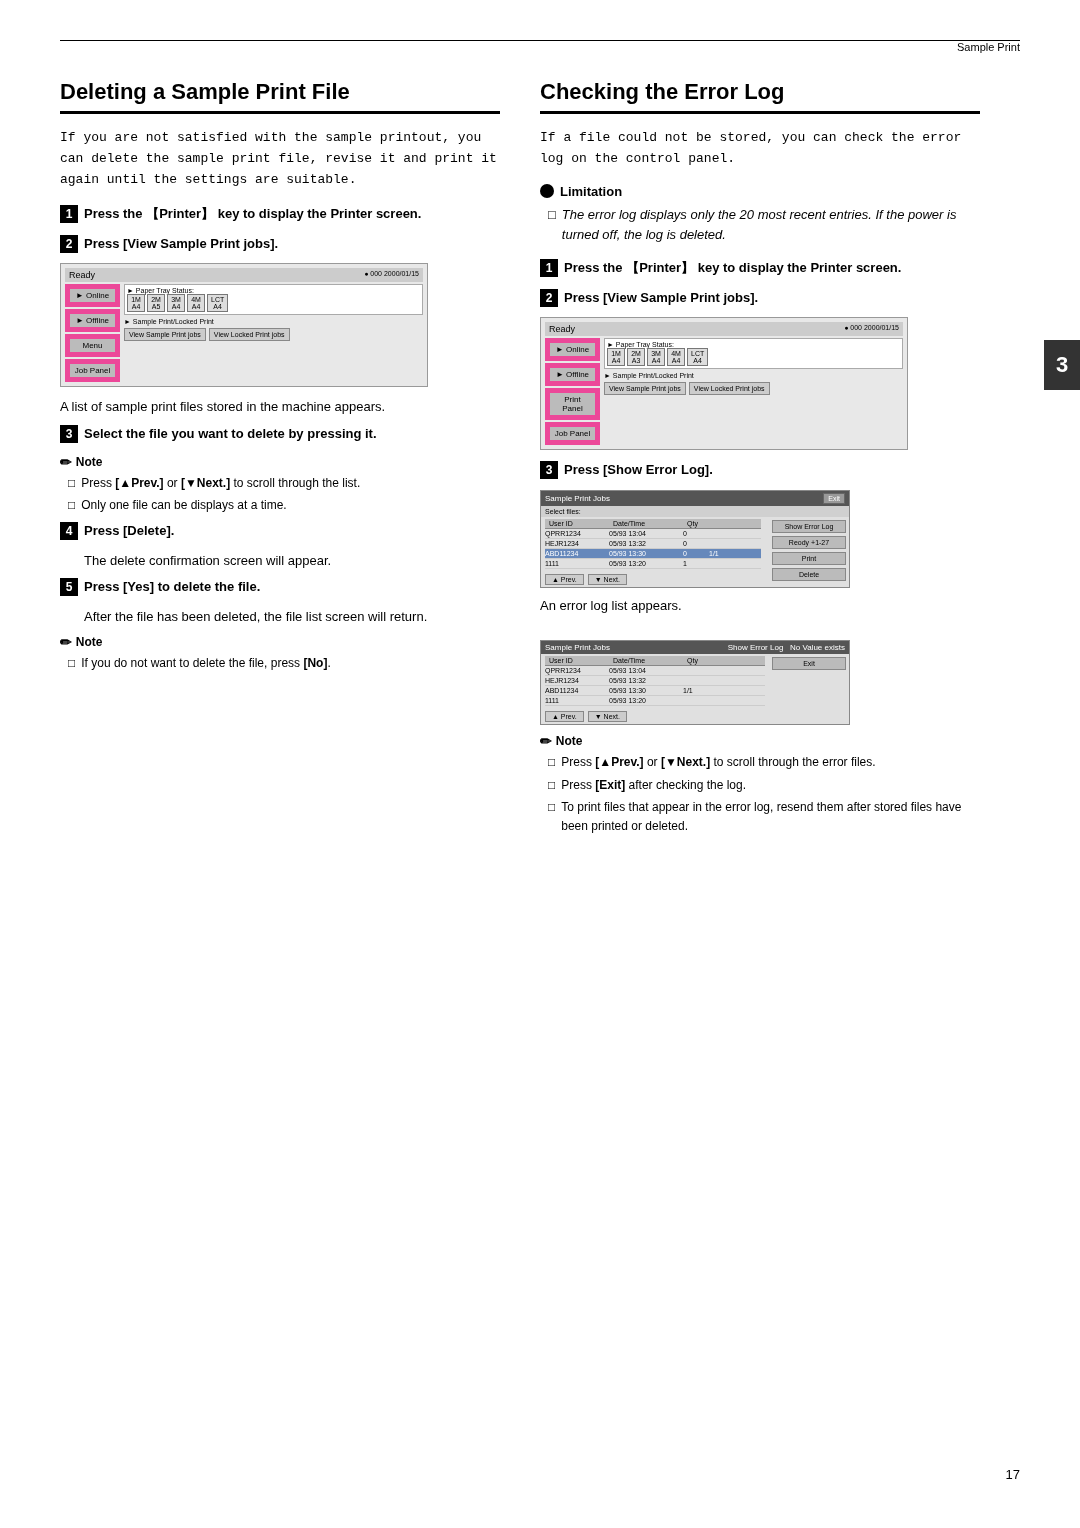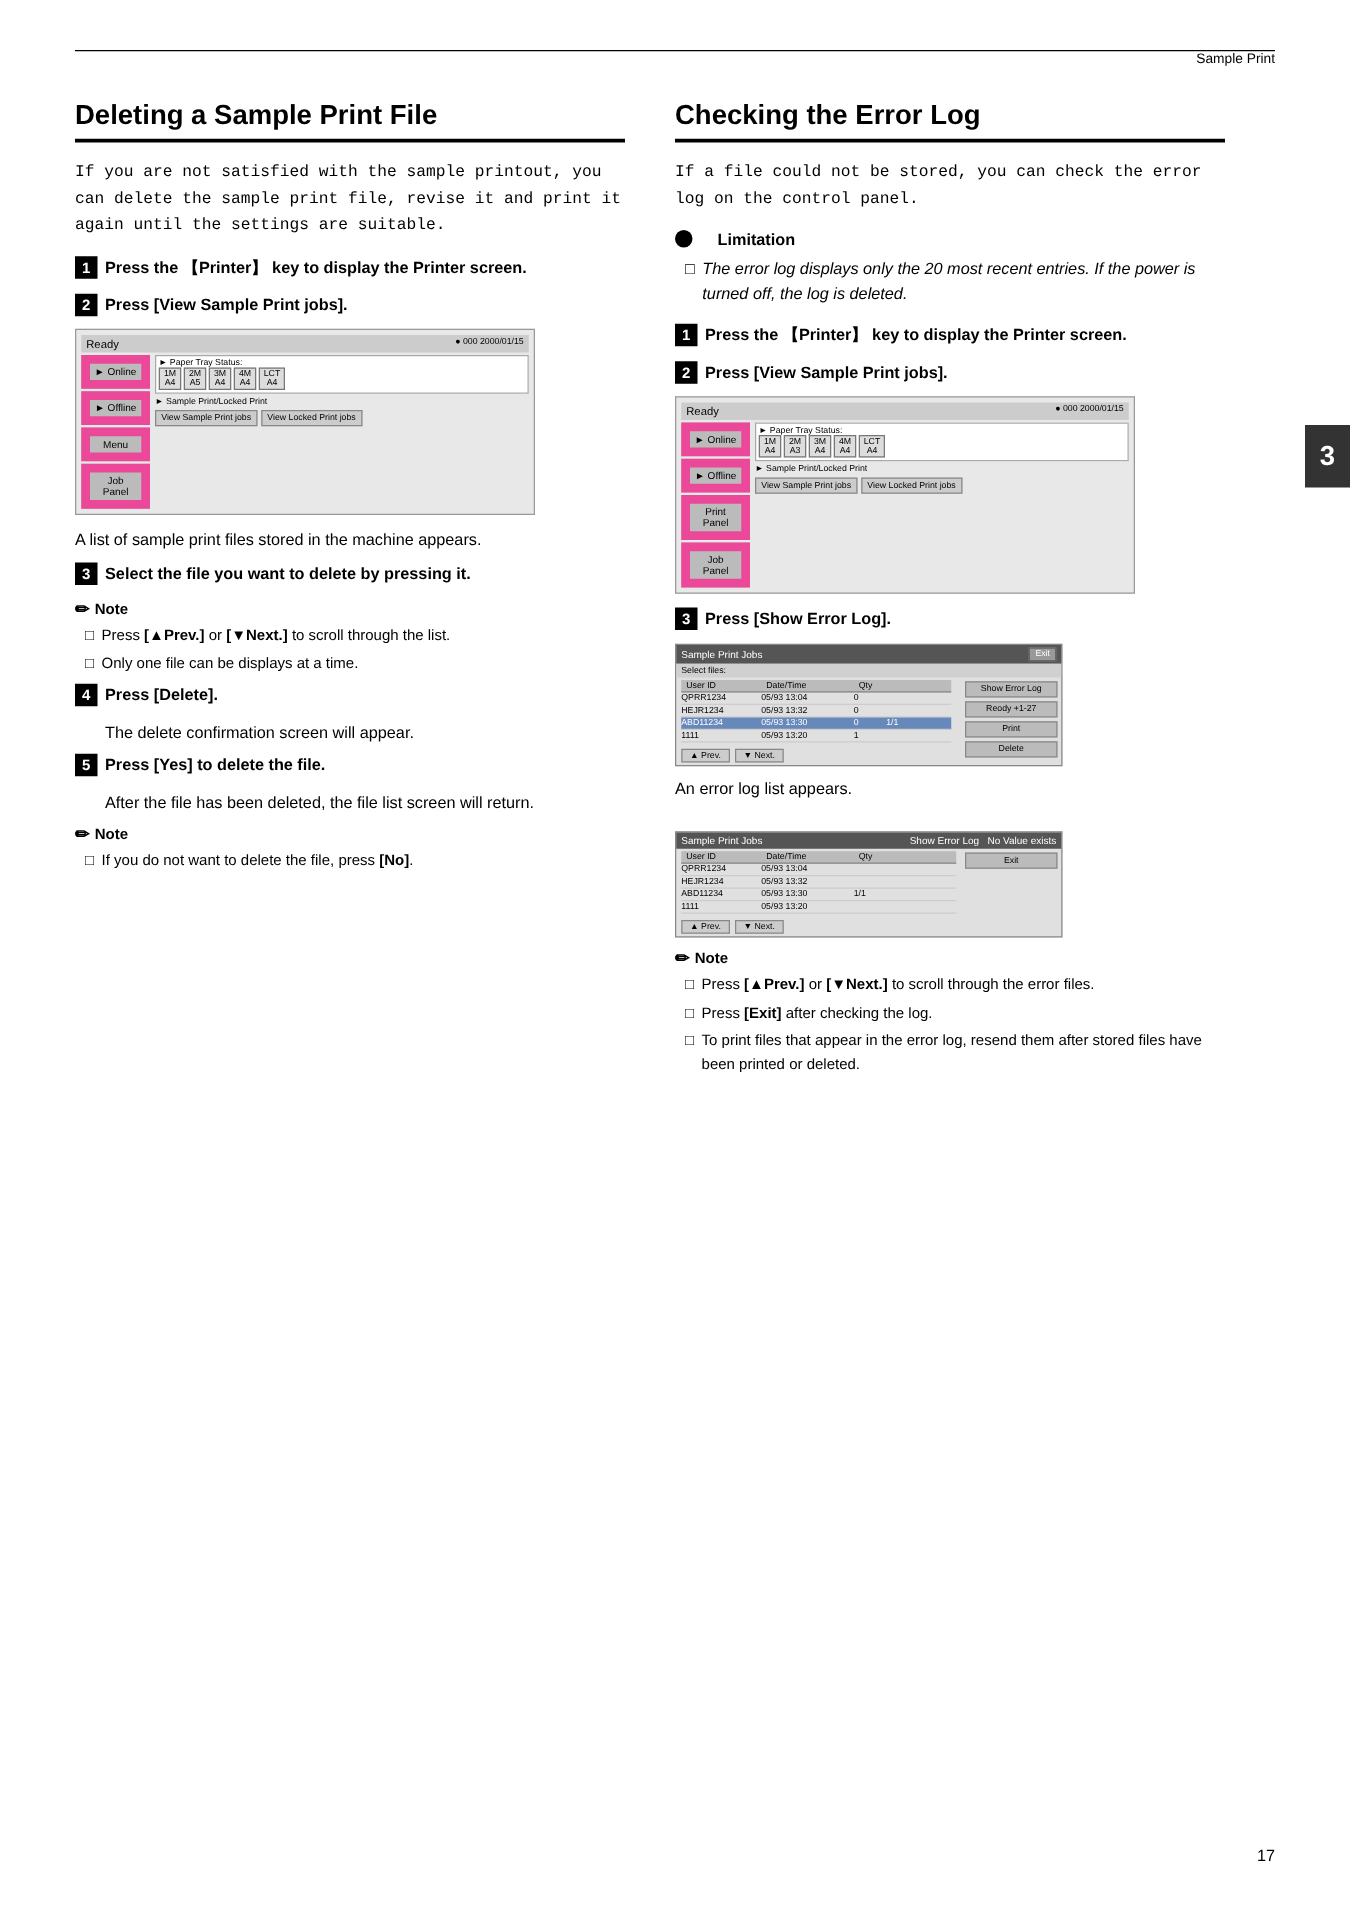--- a/index.html
+++ b/index.html
@@ -119,21 +119,21 @@
       gap: 4px;
     }
     .screen-sidebar {
       width: 55px;
       display: flex;
       flex-direction: column;
       gap: 2px;
     }
     .screen-btn {
       background: #bbb;
-      border: 7px solid #ec4899;
+      border: 5px solid #ec4899;
       padding: 2px 3px;
       font-size: 8px;
       text-align: center;
     }
     .screen-main {
       flex: 1;
     }
     .screen-tray {
       background: #fff;
       border: 1px solid #aaa;
@@ -192,21 +192,21 @@
       content: "□";
       flex-shrink: 0;
     }
     
     .limitation-box {
       margin-bottom: 12px;
     }
     .limitation-header {
       display: flex;
       align-items: center;
-      gap: 20px;
+      gap: 6px;
       font-size: 13px;
       font-weight: bold;
       margin-bottom: 6px;
     }
     .bullet-dot {
       width: 14px;
       height: 14px;
       background: #000;
       border-radius: 50%;
       flex-shrink: 0;
@@ -292,21 +292,21 @@
     }
     .spj-nav-btn {
       background: #ccc;
       border: 1px solid #888;
       padding: 1px 6px;
       font-size: 7px;
       margin-top: 2px;
     }
     .page-num {
       position: absolute;
-      bottom: 36px;
+      bottom: 46px;
       right: 60px;
       font-size: 13px;
     }
     .bold-bracket {
       font-weight: bold;
     }
     
     .el-screen {
       border: 1px solid #888;
       background: #e0e0e0;

